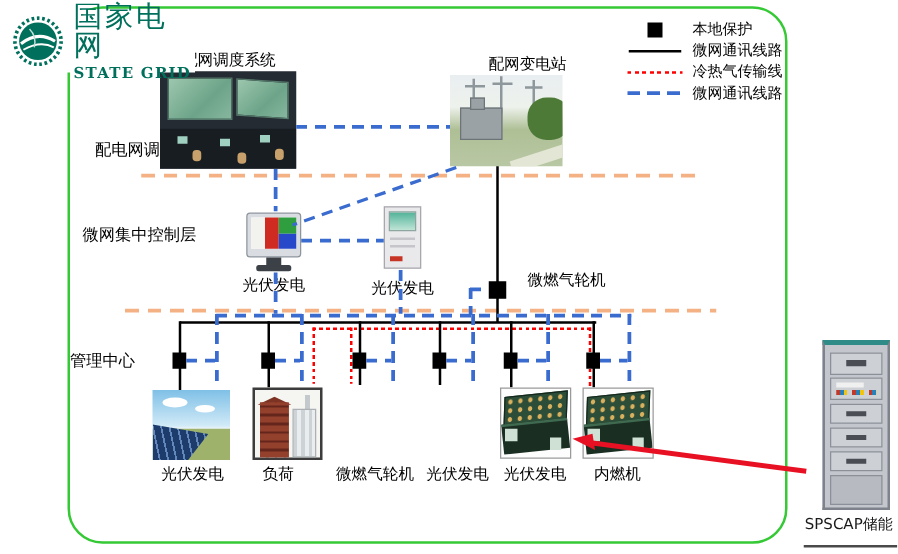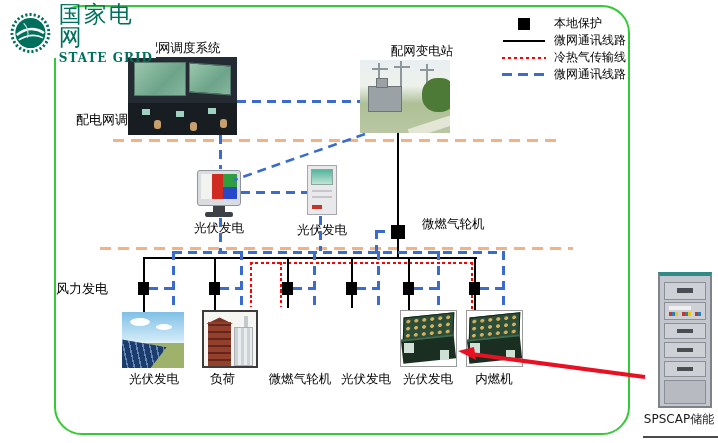--- a/index.html
+++ b/index.html
@@ -111,21 +111,22 @@
 <body>
 
 <div class="canvas">
 
   <div class="frame"></div>
 
   <div class="h orange-h" style="left:113px; top:139px; width:450px;"></div>
   <div class="h orange-h" style="left:100px; top:247px; width:473px;"></div>
 
   <div class="layer-lbl" style="left:76px; top:111px;">配电网调度层</div>
-  <div class="layer-lbl" style="left:56px; top:280px;">风力发电</div>
+  <div class="layer-lbl" style="left:66px; top:179px;">微网集中控制层</div>
+  <div class="layer-lbl" style="left:56px; top:280px;">管理中心</div>
 
   <div class="lbl" style="left:133px; top:40px; width:100px;">配网调度系统</div>
   <div class="photo ctrl-room" style="left:128px; top:57px; width:109px; height:78px;">
     <div class="scr" style="left:6px; top:5px; width:52px; height:34px;"></div>
     <div class="scr" style="left:61px; top:7px; width:42px; height:30px; transform:skewY(4deg);"></div>
     <div class="desk" style="left:0; bottom:0; width:100%; height:32px;"></div>
     <div class="mon" style="left:14px; bottom:20px;"></div>
     <div class="mon" style="left:48px; bottom:18px;"></div>
     <div class="mon" style="left:80px; bottom:21px;"></div>
     <div class="chair" style="left:26px; bottom:6px;"></div>

